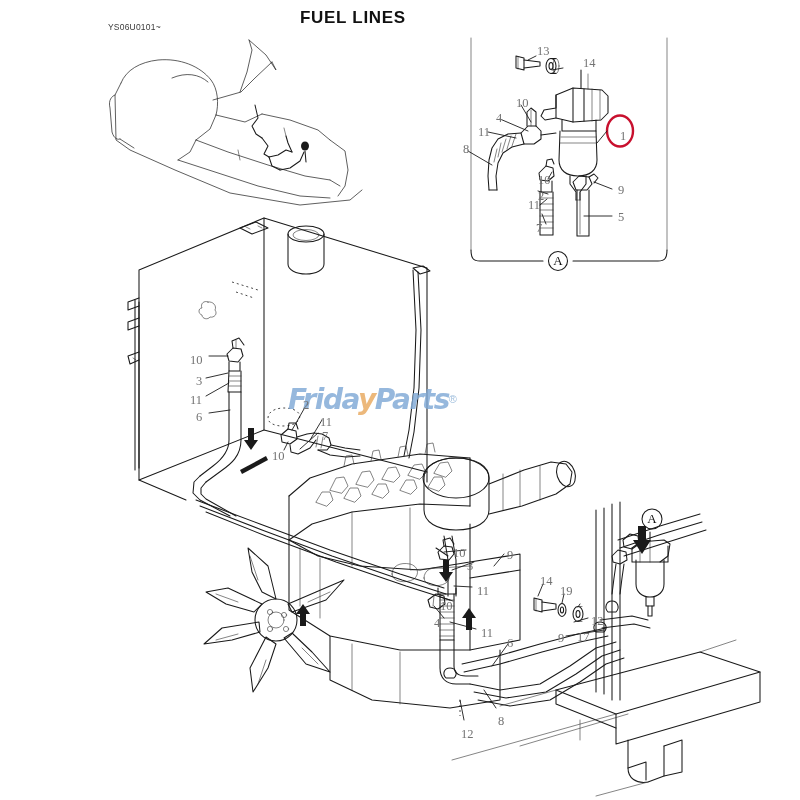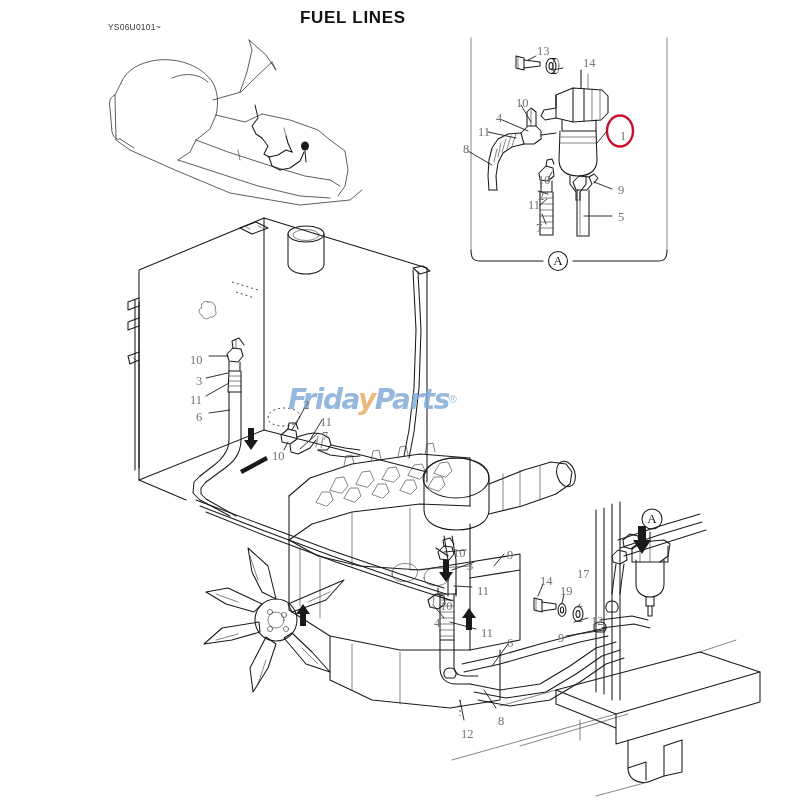--- a/index.html
+++ b/index.html
@@ -549,21 +549,21 @@
       <div class="callout" style="left: 272px; top: 450px;">10</div>
       <div class="callout" style="left: 453px; top: 547px;">10</div>
       <div class="callout" style="left: 467px; top: 560px;">3</div>
       <div class="callout" style="left: 507px; top: 549px;">9</div>
       <div class="callout" style="left: 477px; top: 585px;">11</div>
       <div class="callout" style="left: 440px; top: 600px;">10</div>
       <div class="callout" style="left: 434px; top: 617px;">4</div>
       <div class="callout" style="left: 481px; top: 627px;">11</div>
       <div class="callout" style="left: 540px; top: 575px;">14</div>
       <div class="callout" style="left: 560px; top: 585px;">19</div>
-      <div class="callout" style="left: 577px; top: 568px; text-align: center;">17</div>
+      <div class="callout" style="left: 577px; top: 631px; text-align: center;">17</div>
       <div class="callout" style="left: 591px; top: 615px;">12</div>
       <div class="callout" style="left: 558px; top: 632px;">9</div>
       <div class="callout" style="left: 507px; top: 637px;">6</div>
       <div class="callout" style="left: 498px; top: 715px;">8</div>
       <div class="callout" style="left: 461px; top: 728px;">12</div>
     </div>
 
   <div class="section-letter" style="left:548.5px; top:251.5px; border:none;">A</div>
   <div class="section-letter" style="left:642.5px; top:509.5px; border:none;">A</div>
 

